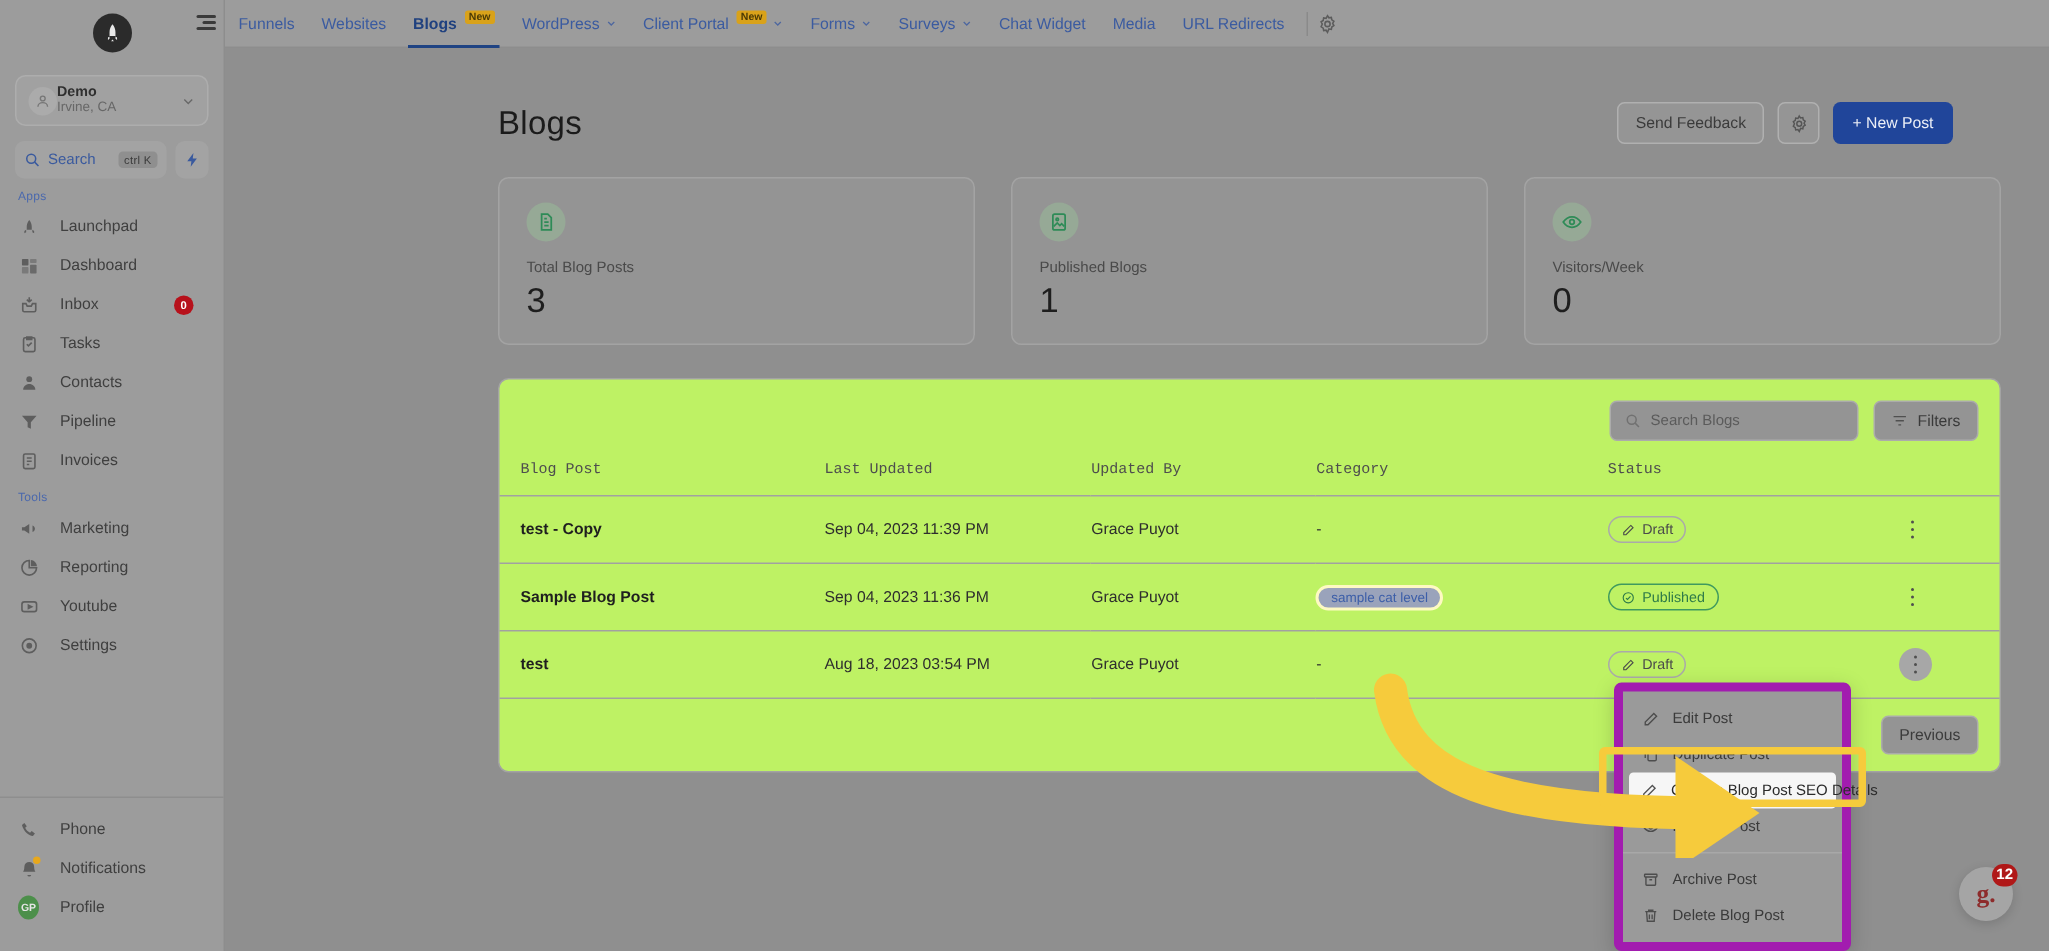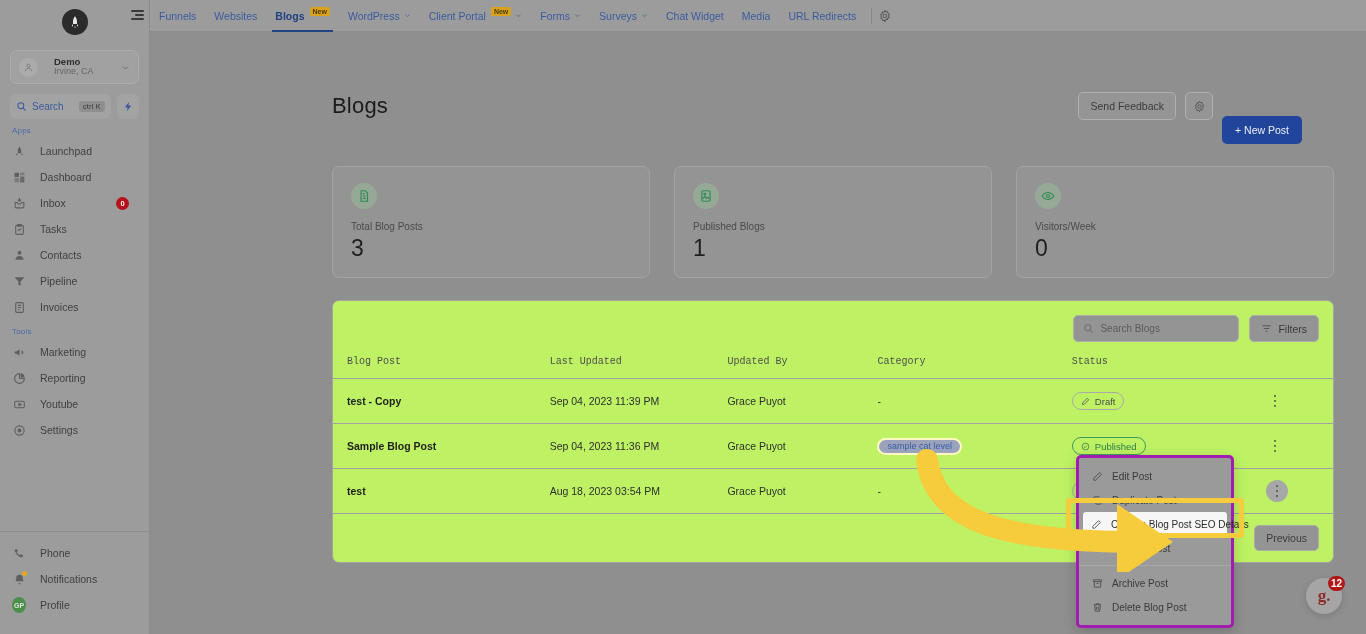--- a/index.html
+++ b/index.html
@@ -21,21 +21,21 @@
   }
   .logo-wrap { height: 44px; display: flex; align-items: center; justify-content: center; }
   .logo {
     width: 26px; height: 26px; border-radius: 50%;
     background: #2b2b2b; display: flex; align-items: center; justify-content: center;
   }
   .logo svg { width: 14px; height: 14px; }
 
   .account-box {
     margin: 6px 10px 0 10px; height: 34px; border: 1px solid #adadad;
-    border-radius: 7px; display: flex; align-items: center; padding: 0 8px; gap: 16px;
+    border-radius: 7px; display: flex; align-items: center; padding: 0 8px; gap: 0;
     background: #a1a1a1;
   }
   .acct-ava {
     width: 19px; height: 19px; border-radius: 50%; background: #ababab;
     display:flex;align-items:center;justify-content:center;
   }
   .acct-ava svg { width: 11px; height: 11px; }
   .acct-txt { flex: 1; line-height: 1.05; }
   .acct-name { font-size: 9.5px; color: #2f2f2f; font-weight: 700; }
   .acct-sub { font-size: 9px; color: #676767; }
@@ -126,21 +126,21 @@
     display: flex; align-items: center;
   }
   .btn-gear {
     width: 28px; height: 28px; border: 1px solid #b0b0b0; border-radius: 5px;
     background: #959595; display:flex;align-items:center;justify-content:center;
   }
   .btn-gear svg { width: 13px; height: 13px; opacity: .7; }
   .btn-primary {
     height: 28px; padding: 0 13px; border-radius: 5px;
     background: #20459a; color: #eceff7; font-size: 10.5px;
-    display: flex; align-items: center; font-weight: 500; margin-top: 48px;
+    display: flex; align-items: center; font-weight: 500;
   }
 
   .stats { display: flex; gap: 24px; padding: 22px 32px 0 182px; }
   .stat-card {
     flex: 1; height: 112px; border: 1px solid #a3a3a3; border-radius: 7px;
     background: #949494; padding: 16px 18px;
   }
   .stat-ic {
     width: 26px; height: 26px; border-radius: 50%; background: #96a996;
     display: flex; align-items: center; justify-content: center;
@@ -201,21 +201,21 @@
 
   .pager { height: 48px; display: flex; align-items: center; justify-content: flex-end; padding: 0 14px; gap: 8px;}
   .pg-btn {
     height: 26px; padding: 0 11px; border: 1px solid #ababab; border-radius: 5px;
     font-size: 10.5px; color: #3c3c3c; display:flex;align-items:center; background:#949494;
   }
 
   
   #ctxmenu {
     position: absolute; left: 1076px; top: 455px; width: 158px;
-    background: #9a9a9a; border: 3px solid #a21caf; border-radius: 5px;
+    background: #9a9a9a; border: 6px solid #a21caf; border-radius: 5px;
     box-shadow: 0 4px 14px rgba(0,0,0,.18); padding: 6px 0; z-index: 40;
   }
   .mi { height: 24px; display: flex; align-items: center; gap: 9px; padding: 0 12px; }
   .mi .mic { width: 12px; height: 12px; display:flex;align-items:center;justify-content:center;}
   .mi .mic svg { width: 11px; height: 11px; opacity: .8; }
   .mi .mtx { font-size: 10px; color: #3a3a3a; white-space: nowrap; }
   .mi.hl { background: #f6f6f6; border-radius: 3px; margin: 0 4px; padding: 0 8px; }
   .mi.hl .mtx { color: #2b2b2b; }
   .mi.hl .mic svg { opacity: 1; }
   .mdiv { height: 1px; background: #a8a8a8; margin: 5px 0; }

